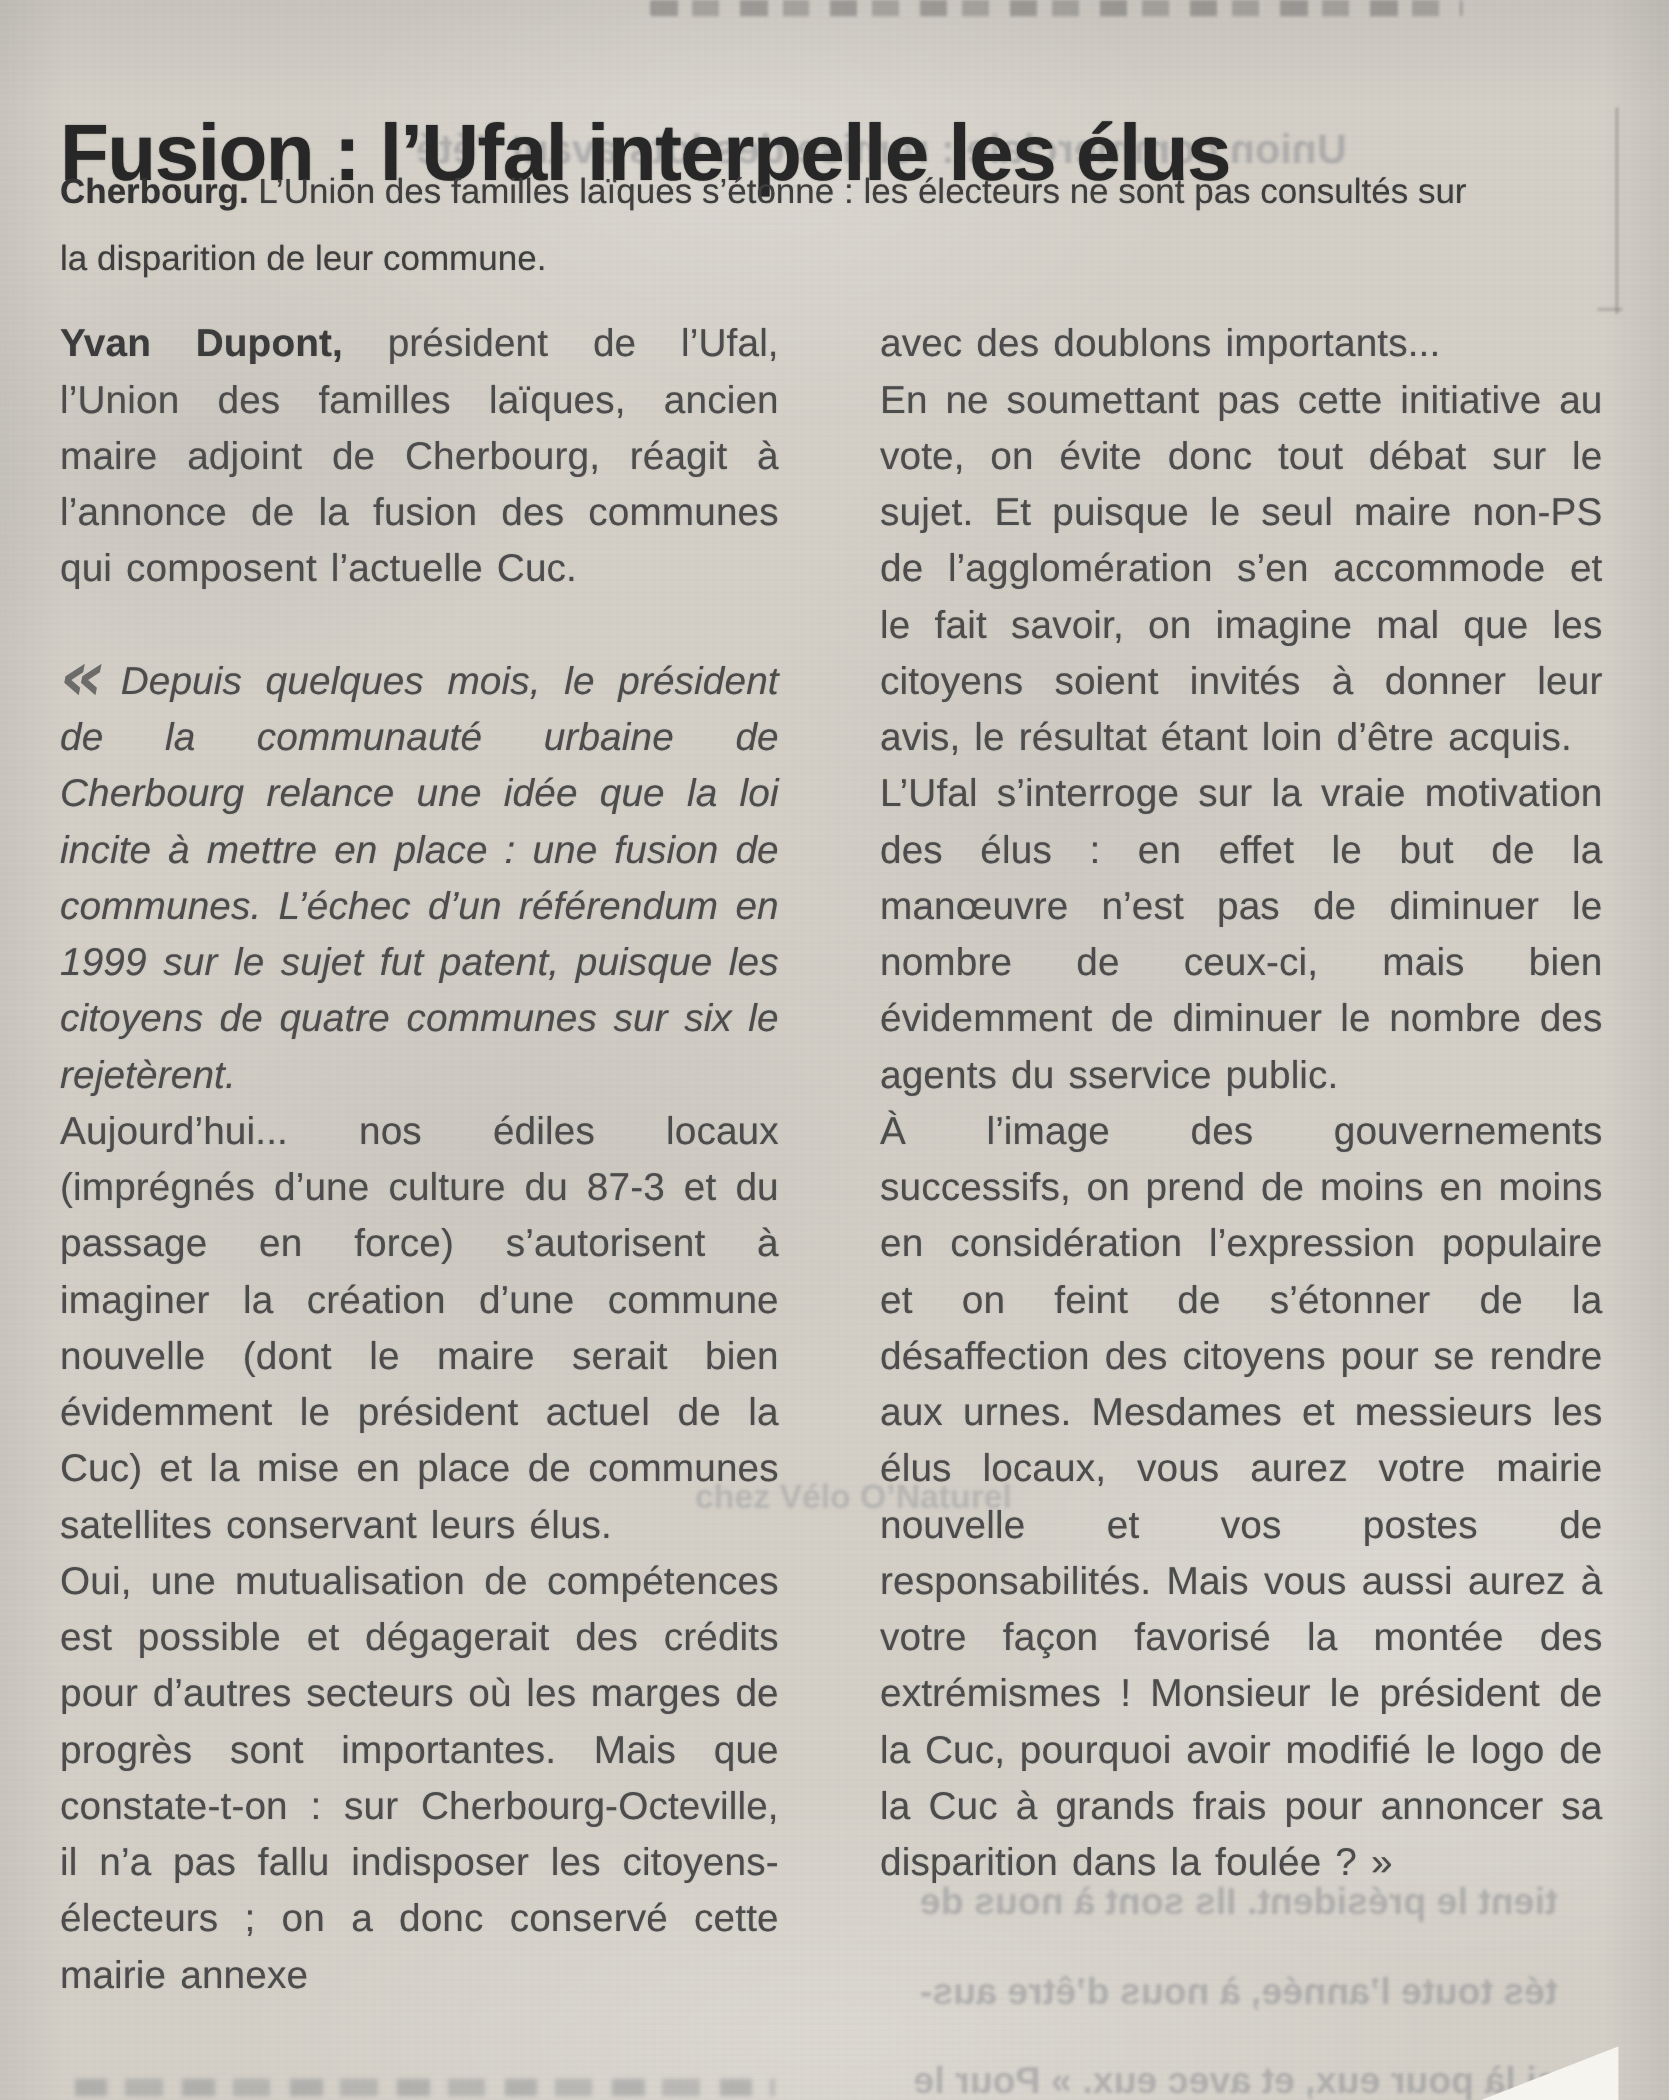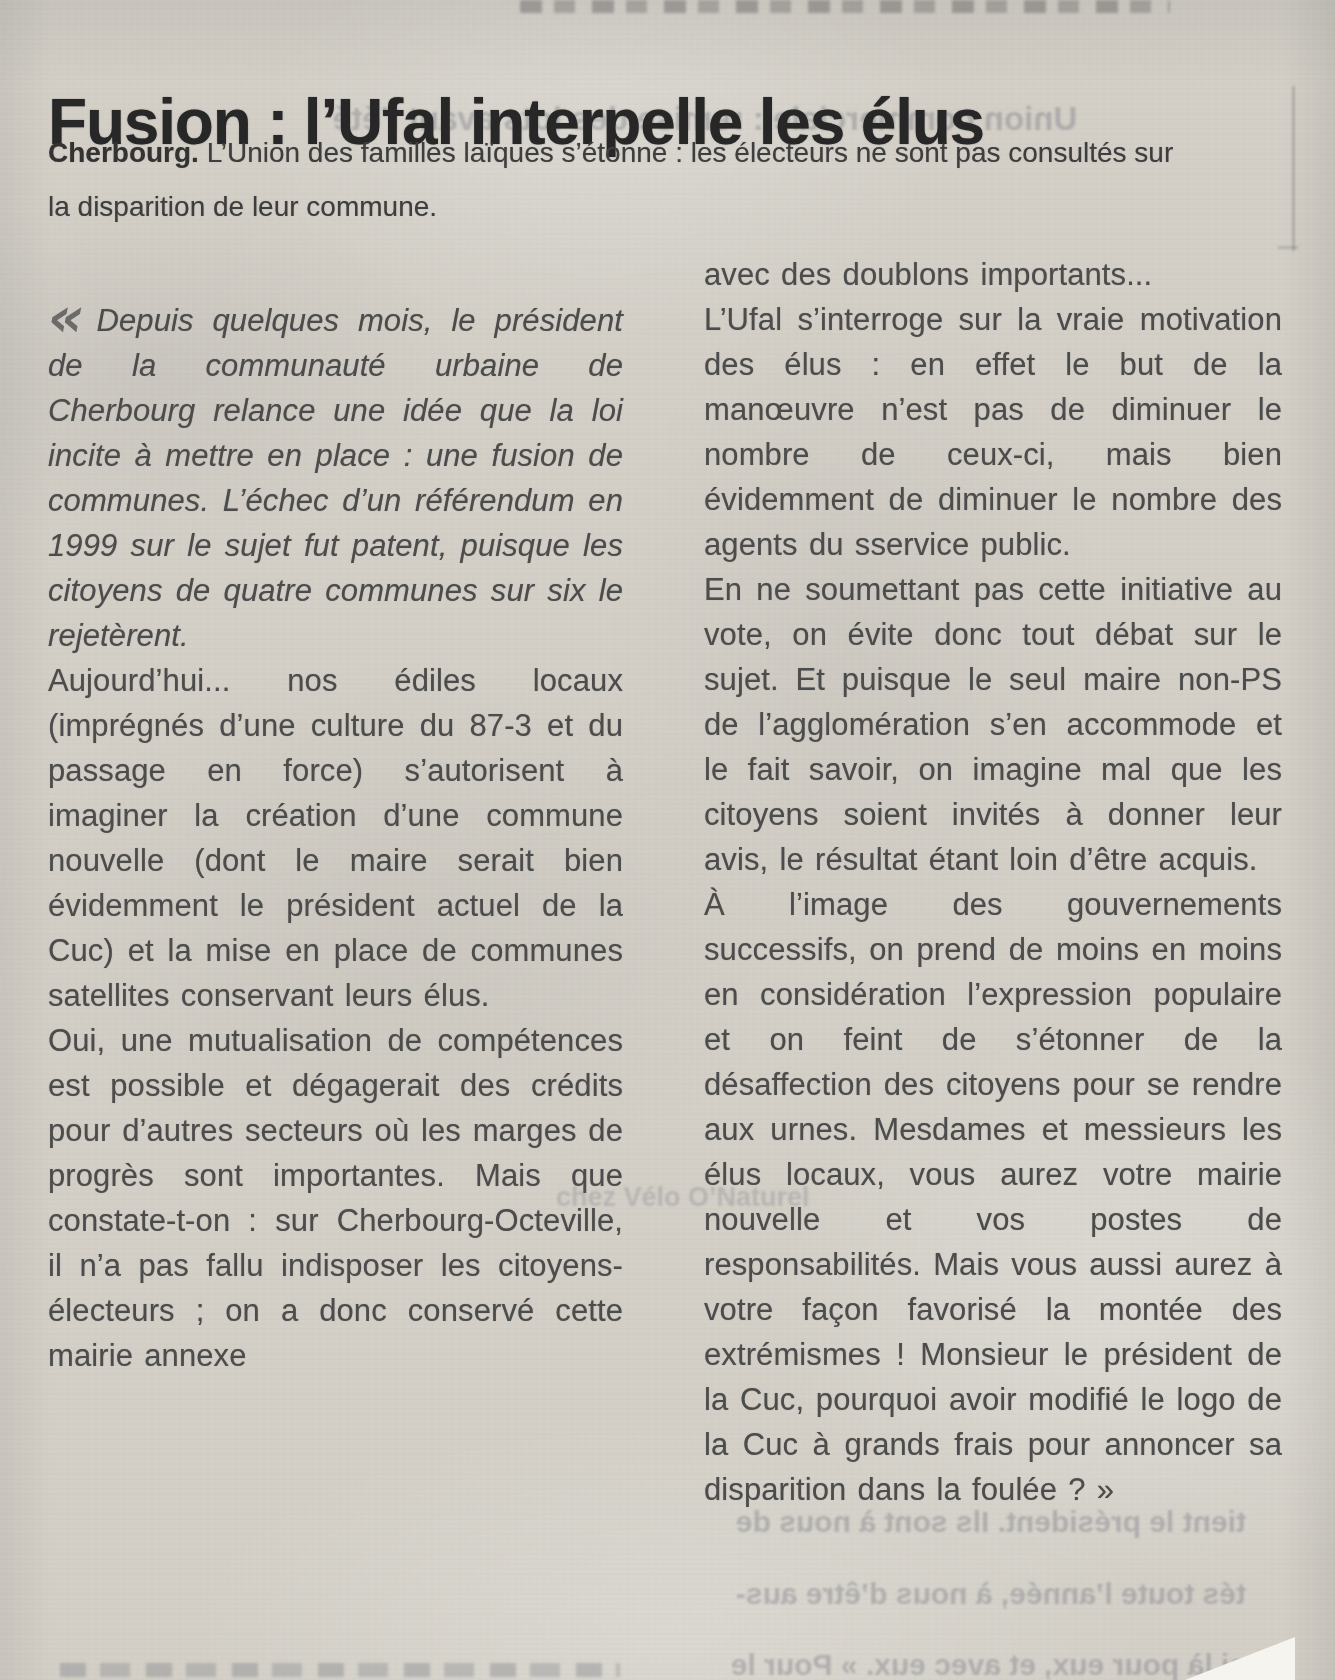--- a/index.html
+++ b/index.html
@@ -108,29 +108,30 @@
 
 <div class="remnant-top"></div>
 
 <div class="ghost ghost-top mirrored">Union commerciale : remise des lots avant l’été</div>
 
 <h1 class="headline">Fusion : l’Ufal interpelle les élus</h1>
 
 <div class="subhead"><span class="lead-in">Cherbourg.</span><span> L’Union des familles laïques s’étonne : les électeurs ne sont pas consultés sur la disparition de leur commune.</span></div>
 
 <div class="col col-left">
+  <p><span class="lead-name">Yvan Dupont,</span><span> président de l’Ufal, l’Union des familles laïques, ancien maire adjoint de Cherbourg, réagit à l’annonce de la fusion des communes qui composent l’actuelle Cuc.</span></p>
   <p class="gap-before"><span class="quote-mark">«</span><span>Depuis quelques mois, le président de la communauté urbaine de Cherbourg relance une idée que la loi incite à mettre en place : une fusion de communes. L’échec d’un référendum en 1999 sur le sujet fut patent, puisque les citoyens de quatre communes sur six le rejetèrent.</span></p>
   <p>Aujourd’hui... nos édiles locaux (imprégnés d’une culture du 87-3 et du passage en force) s’autorisent à imaginer la création d’une commune nouvelle (dont le maire serait bien évidemment le président actuel de la Cuc) et la mise en place de communes satellites conservant leurs élus.</p>
   <p>Oui, une mutualisation de compétences est possible et dégagerait des crédits pour d’autres secteurs où les marges de progrès sont importantes. Mais que constate-t-on : sur Cherbourg-Octeville, il n’a pas fallu indisposer les citoyens-électeurs ; on a donc conservé cette mairie annexe</p>
 </div>
 
 <div class="col col-right">
   <p>avec des doublons importants...</p>
+  <p>En ne soumettant pas cette initiative au vote, on évite donc tout débat sur le sujet. Et puisque le seul maire non-PS de l’agglomération s’en accommode et le fait savoir, on imagine mal que les citoyens soient invités à donner leur avis, le résultat étant loin d’être acquis.</p>
   <p>L’Ufal s’interroge sur la vraie motivation des élus : en effet le but de la manœuvre n’est pas de diminuer le nombre de ceux-ci, mais bien évidemment de diminuer le nombre des agents du sservice public.</p>
-  <p>En ne soumettant pas cette initiative au vote, on évite donc tout débat sur le sujet. Et puisque le seul maire non-PS de l’agglomération s’en accommode et le fait savoir, on imagine mal que les citoyens soient invités à donner leur avis, le résultat étant loin d’être acquis.</p>
   <p>À l’image des gouvernements successifs, on prend de moins en moins en considération l’expression populaire et on feint de s’étonner de la désaffection des citoyens pour se rendre aux urnes. Mesdames et messieurs les élus locaux, vous aurez votre mairie nouvelle et vos postes de responsabilités. Mais vous aussi aurez à votre façon favorisé la montée des extrémismes ! Monsieur le président de la Cuc, pourquoi avoir modifié le logo de la Cuc à grands frais pour annoncer sa disparition dans la foulée ? »</p>
 </div>
 
 <div class="ghost ghost-gutter">chez Vélo O’Naturel</div>
 <div class="ghost ghost-b1 mirrored">tient le président. Ils sont à nous de</div>
 <div class="ghost ghost-b2 mirrored">tés toute l’année, à nous d’être aus-</div>
 <div class="ghost ghost-b3 mirrored">si là pour eux, et avec eux. » Pour le</div>
 <div class="ghost-bl"></div>
 
 <div class="crease-v"></div>

